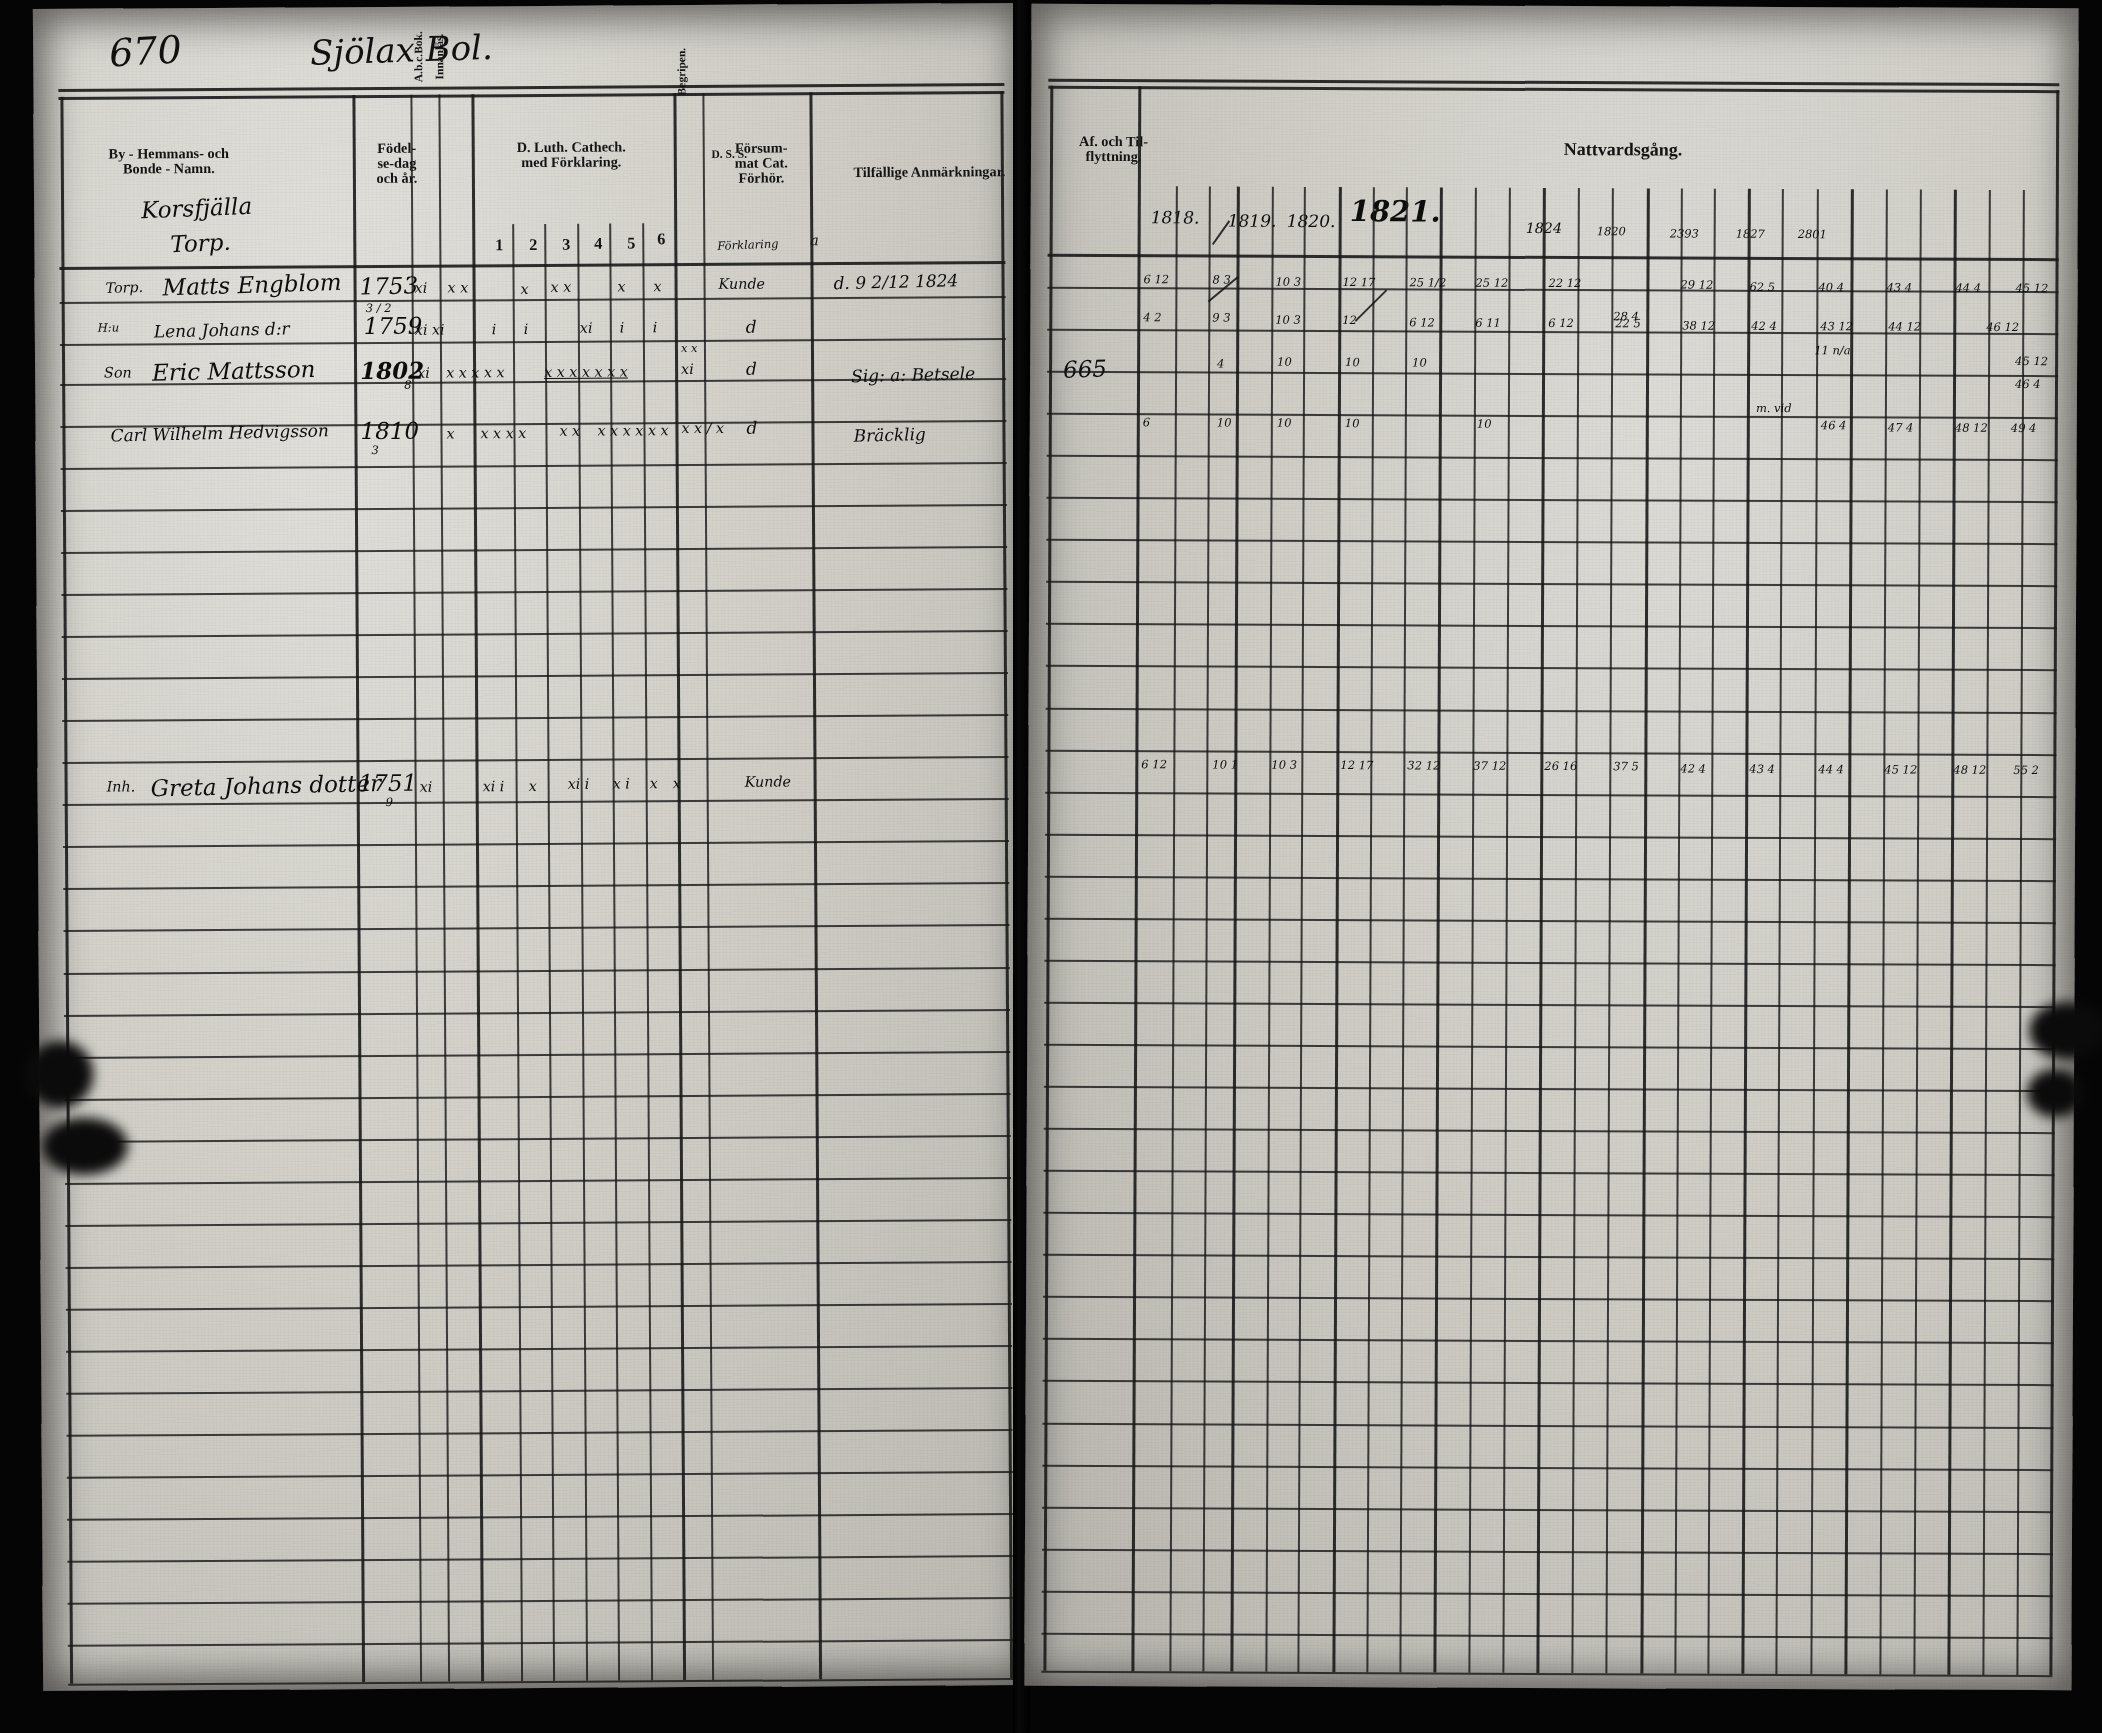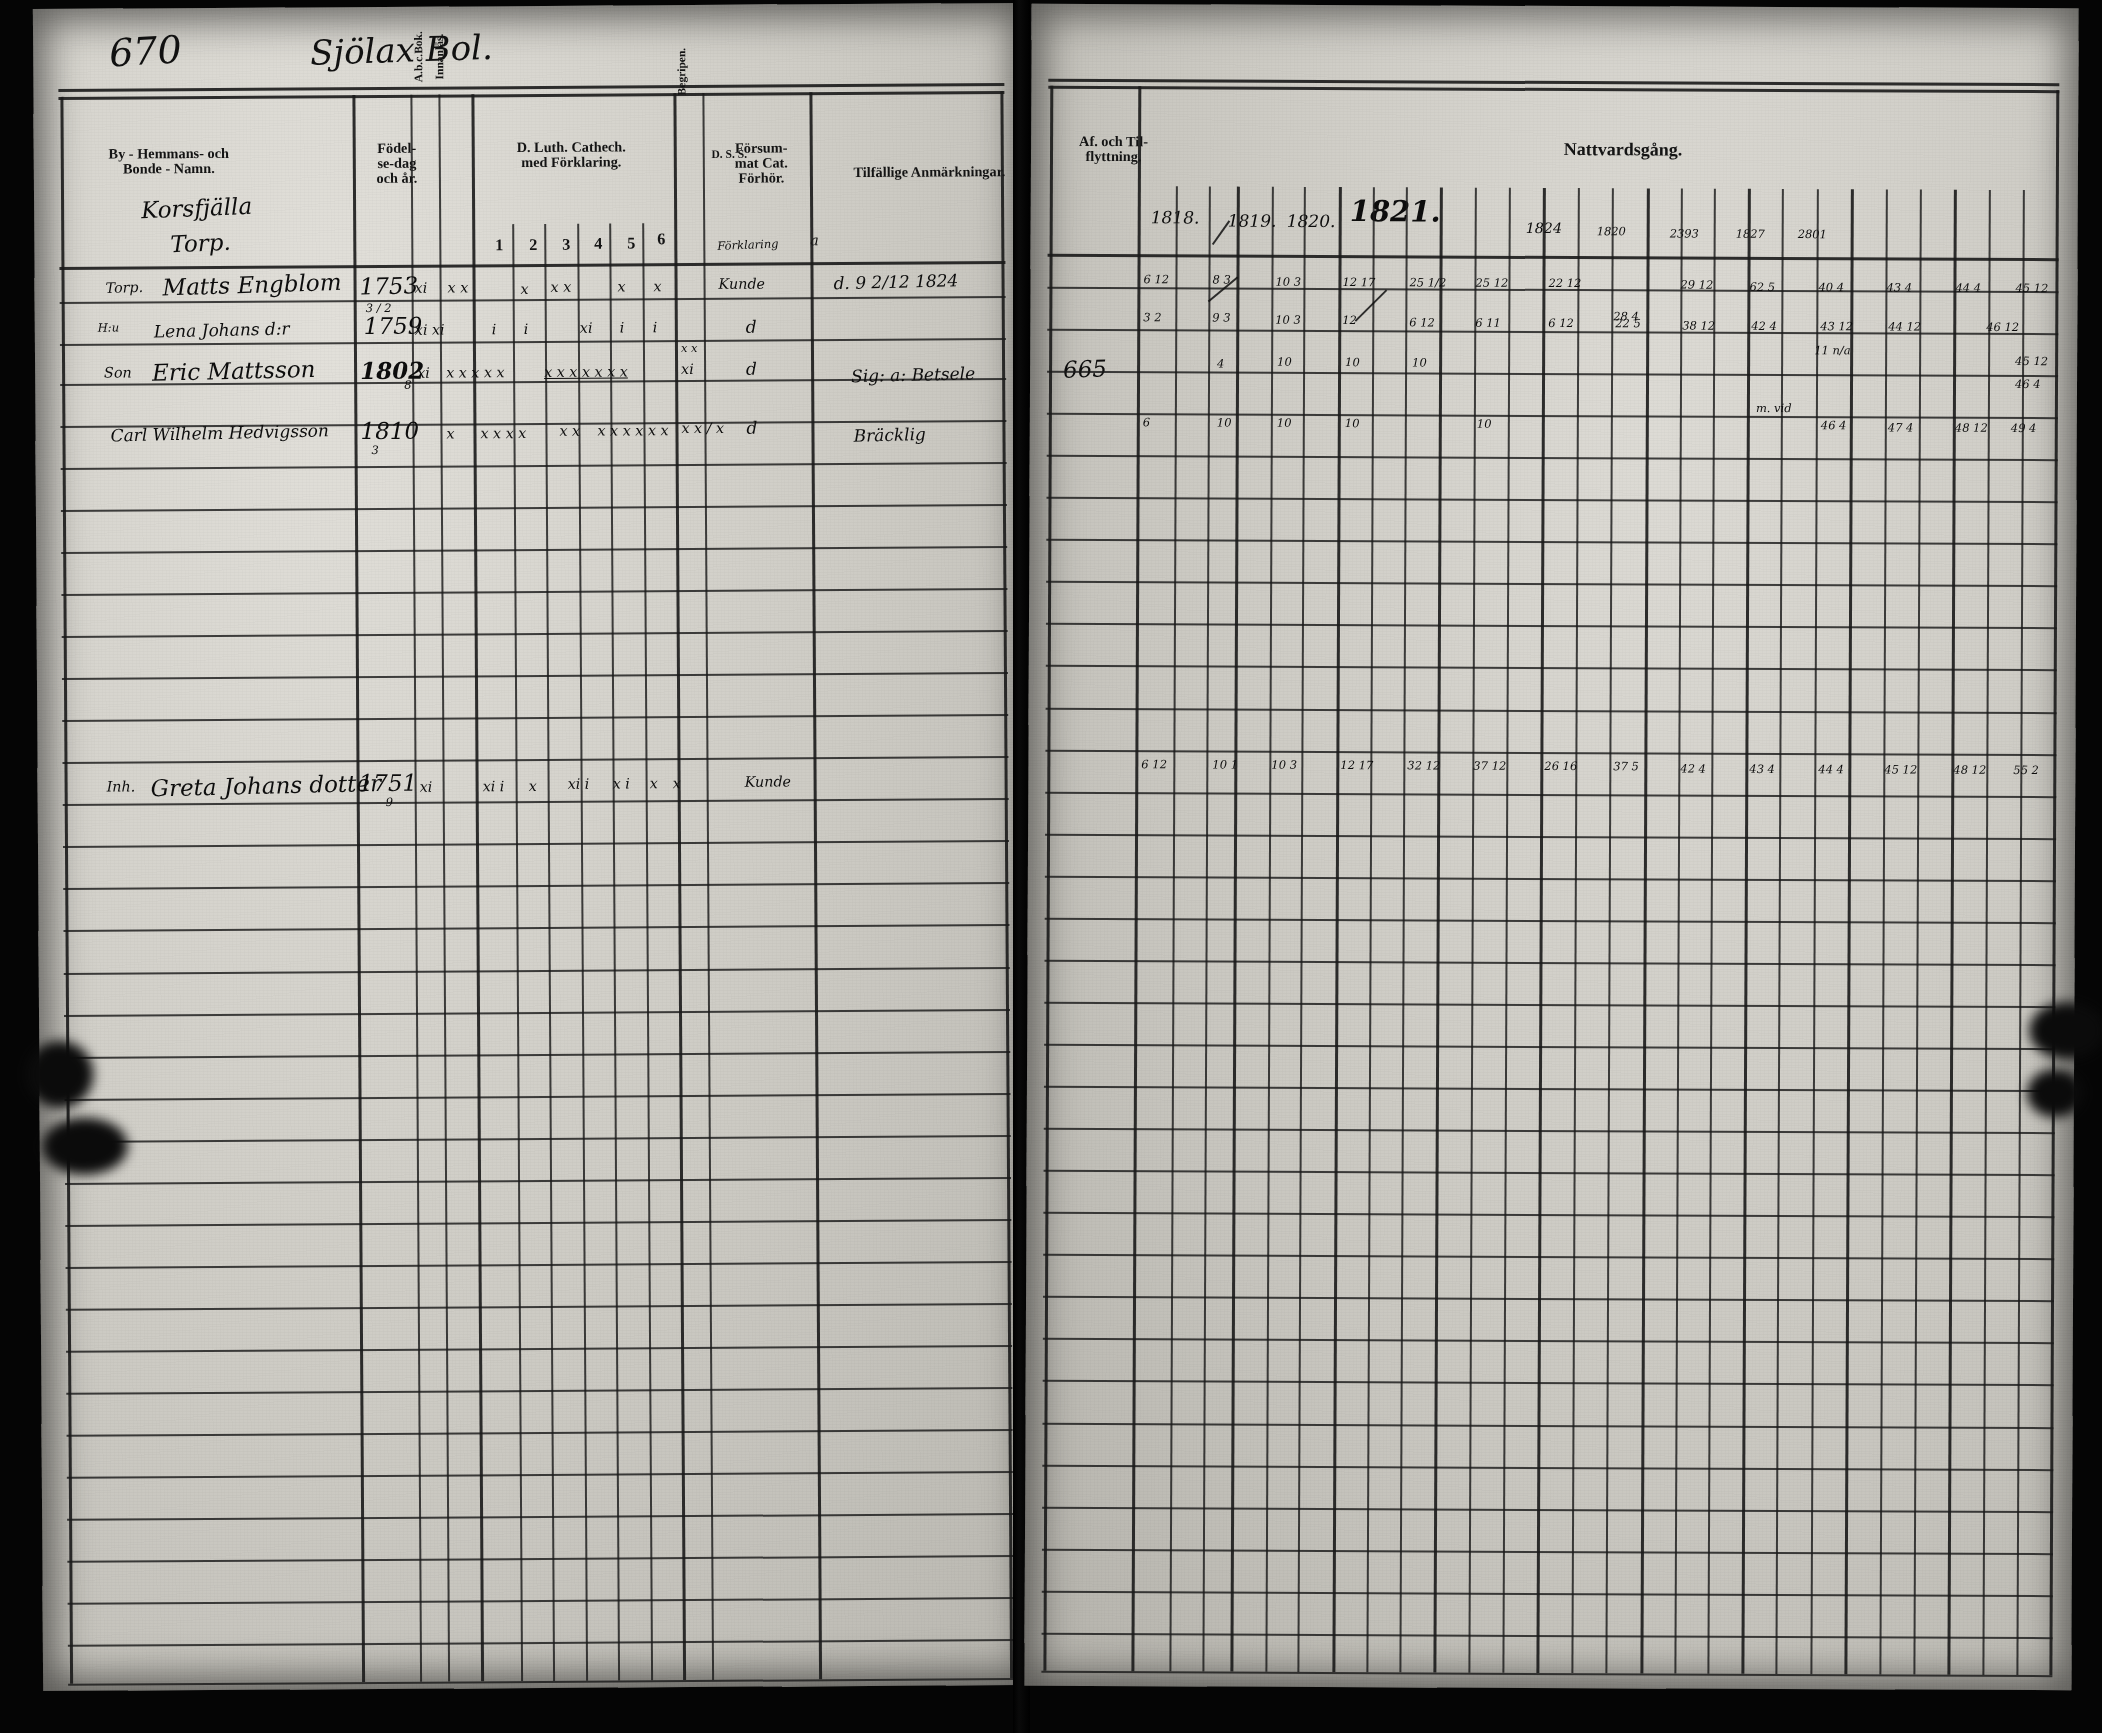--- a/index.html
+++ b/index.html
@@ -338,21 +338,21 @@
     <div class="hand xs" style="left:445px;top:270px;">25 12</div>
     <div class="hand xs" style="left:518px;top:270px;">22 12</div>
     <div class="hand xs" style="left:583px;top:271px;margin-top:32px;">28 4</div>
     <div class="hand xs" style="left:650px;top:271px;">29 12</div>
     <div class="hand xs" style="left:719px;top:273px;">62 5</div>
     <div class="hand xs" style="left:788px;top:273px;">40 4</div>
     <div class="hand xs" style="left:856px;top:273px;">43 4</div>
     <div class="hand xs" style="left:925px;top:273px;">44 4</div>
     <div class="hand xs" style="left:985px;top:273px;">45 12</div>
 
-    <div class="hand xs" style="left:113px;top:306px;">3 2</div>
+    <div class="hand xs" style="left:113px;top:306px;">4 2</div>
     <div class="hand xs" style="left:182px;top:306px;">9 3</div>
     <div class="hand xs" style="left:245px;top:308px;">10 3</div>
     <div class="hand xs" style="left:312px;top:308px;">12</div>
     <div class="hand xs" style="left:379px;top:310px;">6 12</div>
     <div class="hand xs" style="left:445px;top:310px;">6 11</div>
     <div class="hand xs" style="left:518px;top:310px;">6 12</div>
     <div class="hand xs" style="left:585px;top:310px;">22 5</div>
     <div class="hand xs" style="left:652px;top:312px;">38 12</div>
     <div class="hand xs" style="left:721px;top:312px;">42 4</div>
     <div class="hand xs" style="left:790px;top:312px;">43 12</div>

